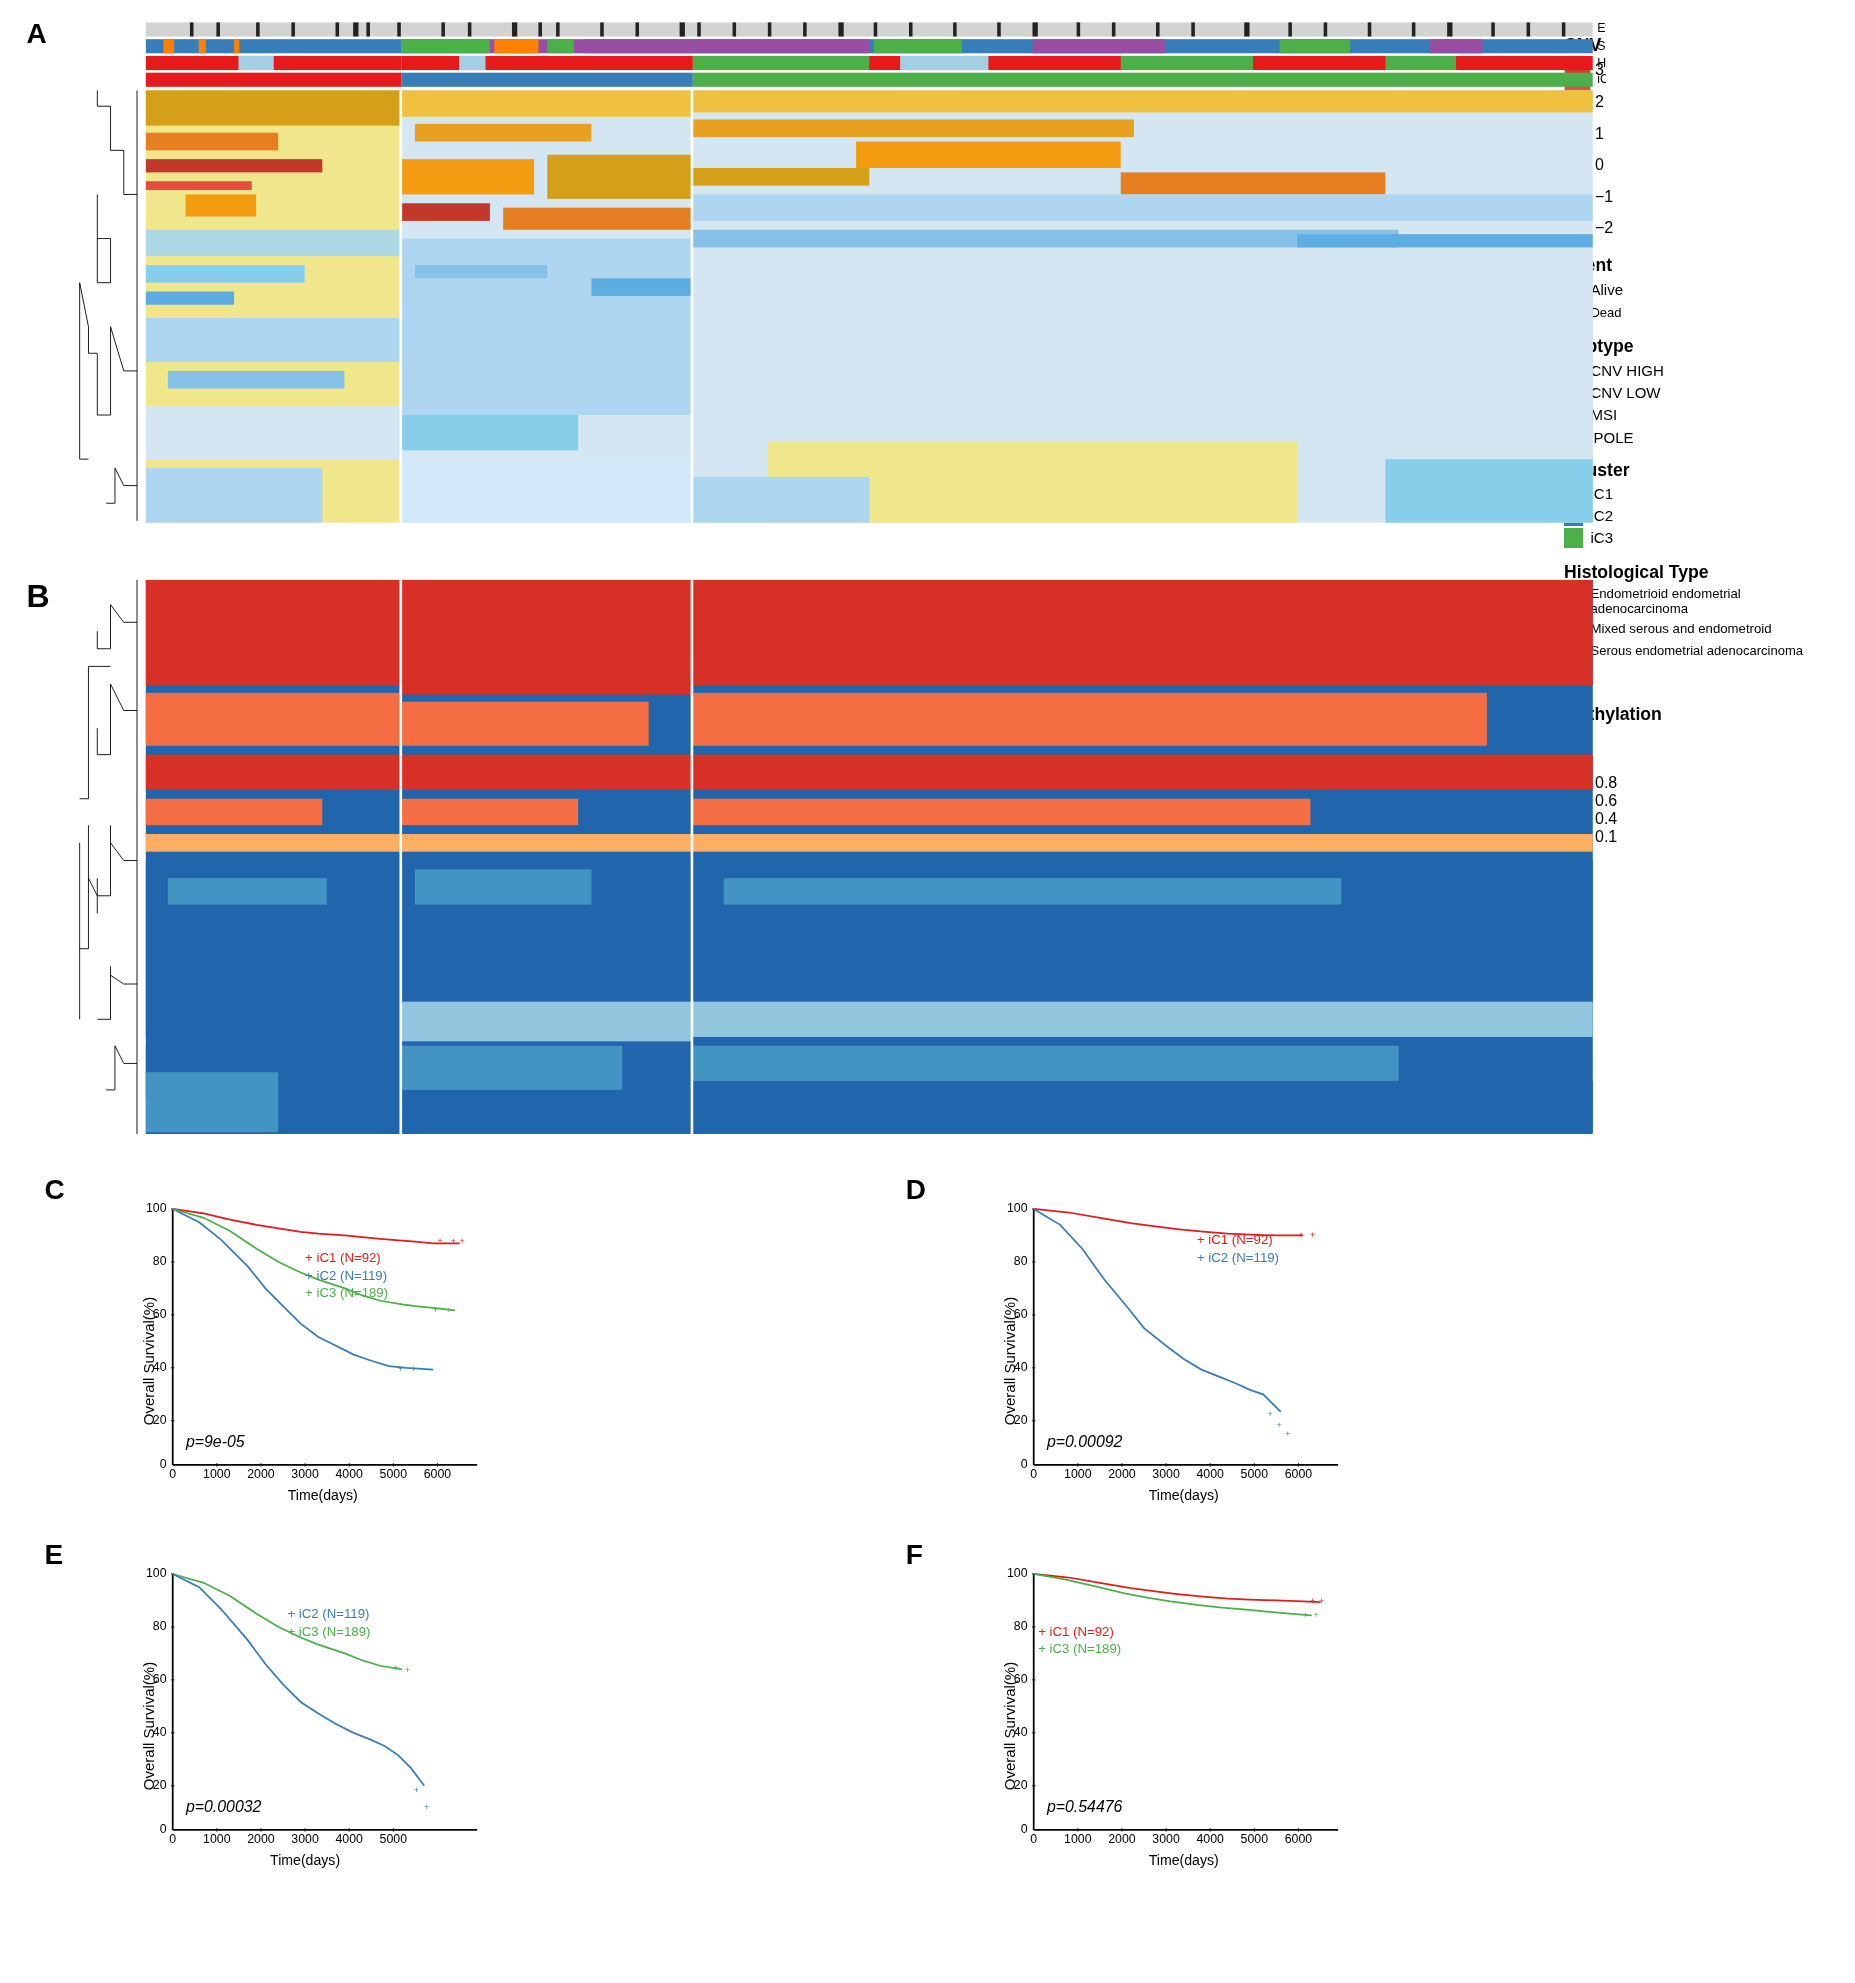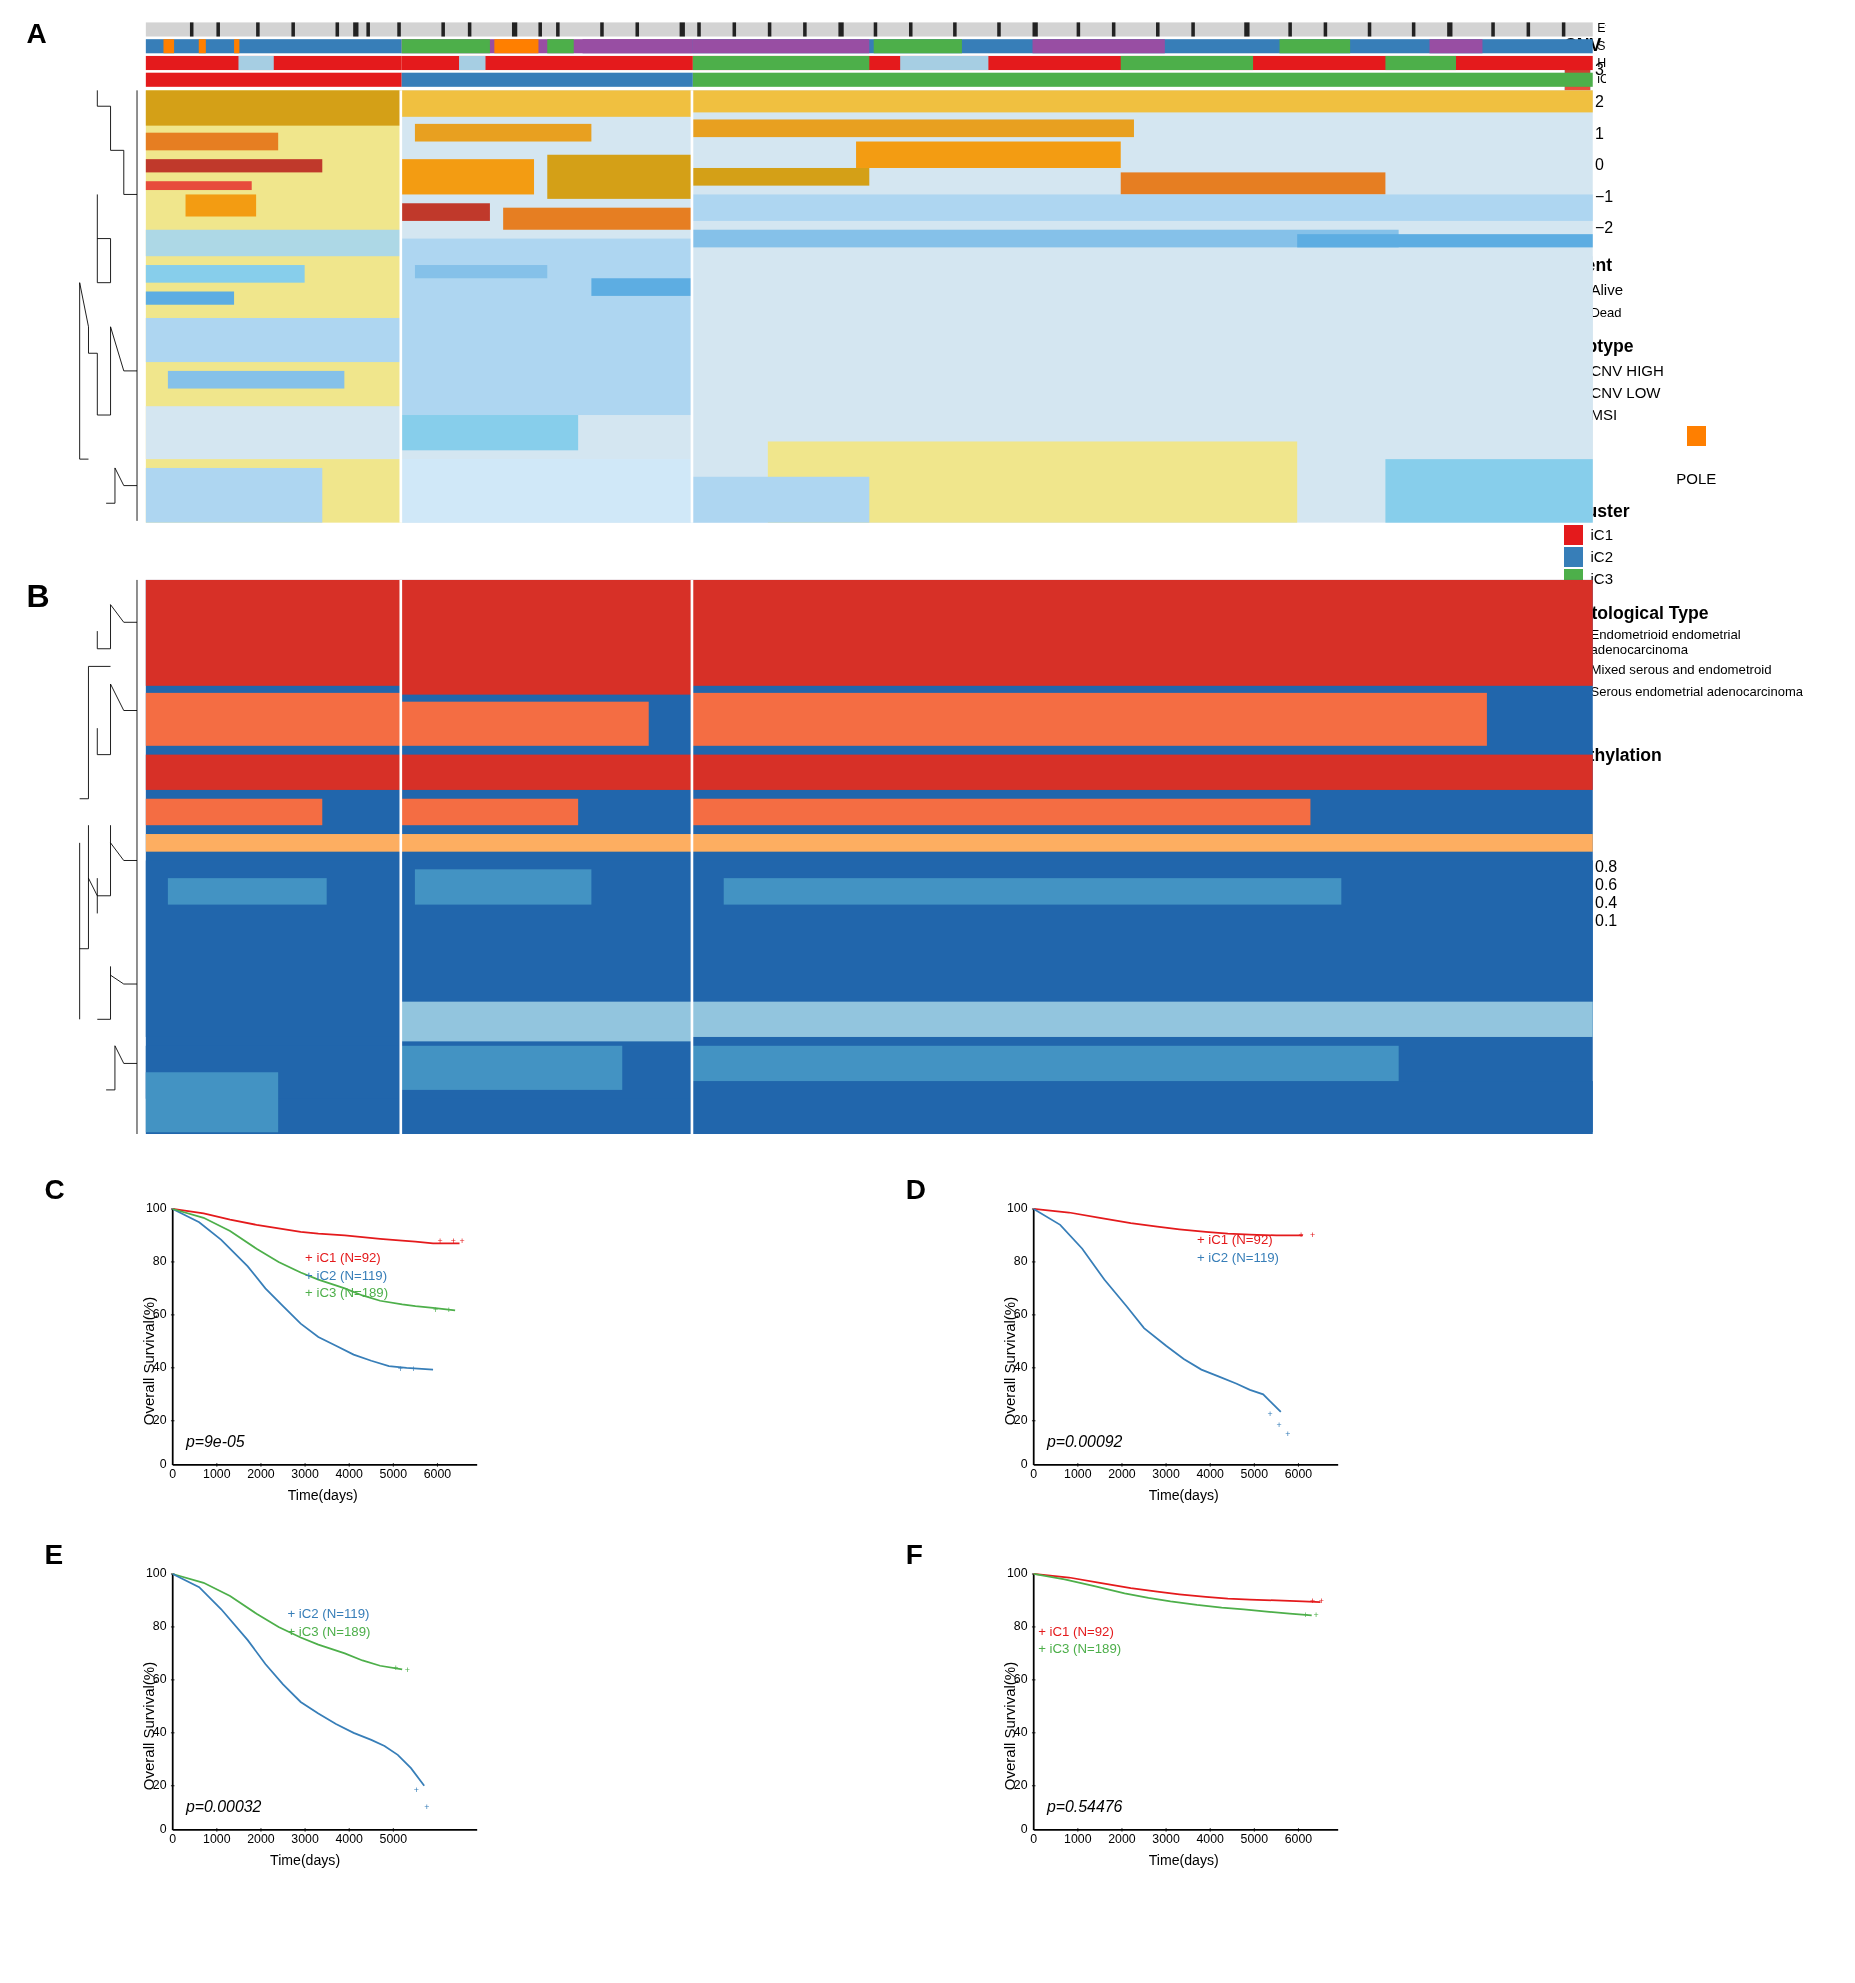--- a/index.html
+++ b/index.html
@@ -358,21 +358,21 @@
           <span>CNV HIGH</span>
         </div>
         <div style="display:flex; align-items:center; gap:7px; margin-bottom:2.6px; font-size:15px;text-align:center;">
           <div style="width:19.4px; height:19.4px; background:#4daf4a;"></div>
           <span>CNV LOW</span>
         </div>
         <div style="display:flex; align-items:center; gap:7px; margin-bottom:2.6px; font-size:15px;">
           <div style="width:19.4px; height:19.4px; background:#984ea3;"></div>
           <span>MSI</span>
         </div>
-        <div style="display:flex; align-items:center; gap:24px; font-size:15px;flex-direction:column;">
+        <div style="display:flex; align-items:flex-end; gap:10px; font-size:15px;">
           <div style="width:19.4px; height:19.4px; background:#ff7f00;"></div>
           <span>POLE</span>
         </div>
       </div>
 
       <div style="margin-bottom:14px;">
         <div style="font-size:17.6px; font-weight:bold; margin-bottom:3.5px;">iCluster</div>
         <div style="display:flex; align-items:center; gap:7px; margin-bottom:2.6px; font-size:15px;">
           <div style="width:19.4px; height:19.4px; background:#e41a1c;"></div>
           <span>iC1</span>
@@ -400,21 +400,21 @@
         <div style="display:flex; align-items:center; gap:7px; font-size:13px;">
           <div style="width:19.4px; height:19.4px; background:#4daf4a; flex-shrink:0;"></div>
           <span>Serous endometrial adenocarcinoma</span>
         </div>
       </div>
 
       <div style="margin-top:44px;">
         <div style="font-size:17.6px; font-weight:bold; margin-bottom:5.3px;">Methylation</div>
         <div style="display:flex; flex-direction:row; align-items:stretch;">
           <div style="width:26.5px; height:159px; background: linear-gradient(to bottom, #d73027 0%, #f46d43 20%, #fdae61 40%, #ffffff 60%, #92c5de 75%, #4393c3 88%, #2166ac 100%); border: 0.9px solid #ccc;"></div>
-          <div style="display:flex; flex-direction:column; justify-content:flex-end; padding-left:4.4px; font-size:16px; height:159px;">
+          <div style="display:flex; flex-direction:column; justify-content:center; padding-left:4.4px; font-size:16px; height:159px;">
             <span></span>
             <span>0.8</span>
             <span>0.6</span>
             <span>0.4</span>
             <span>0.1</span>
           </div>
         </div>
       </div>
 
     </div>

